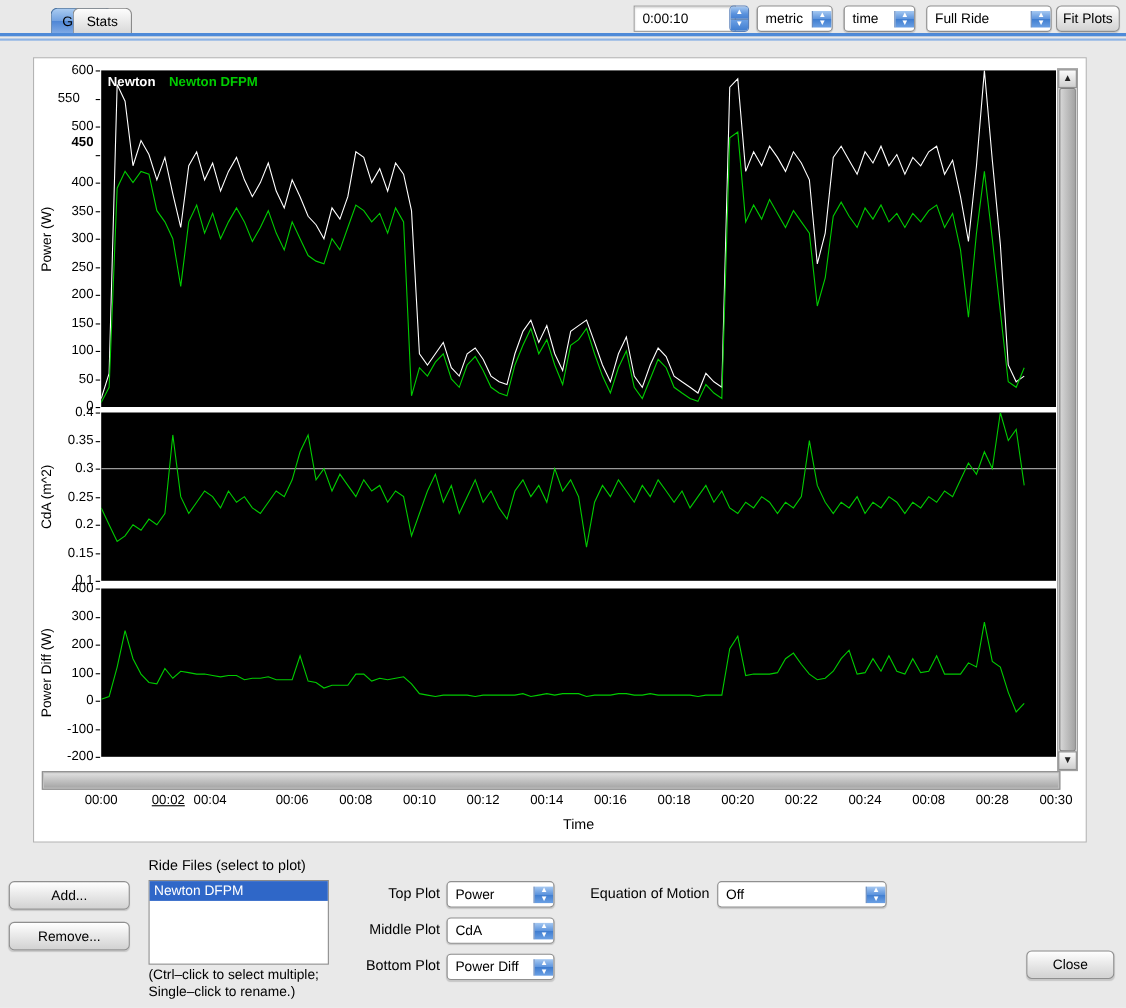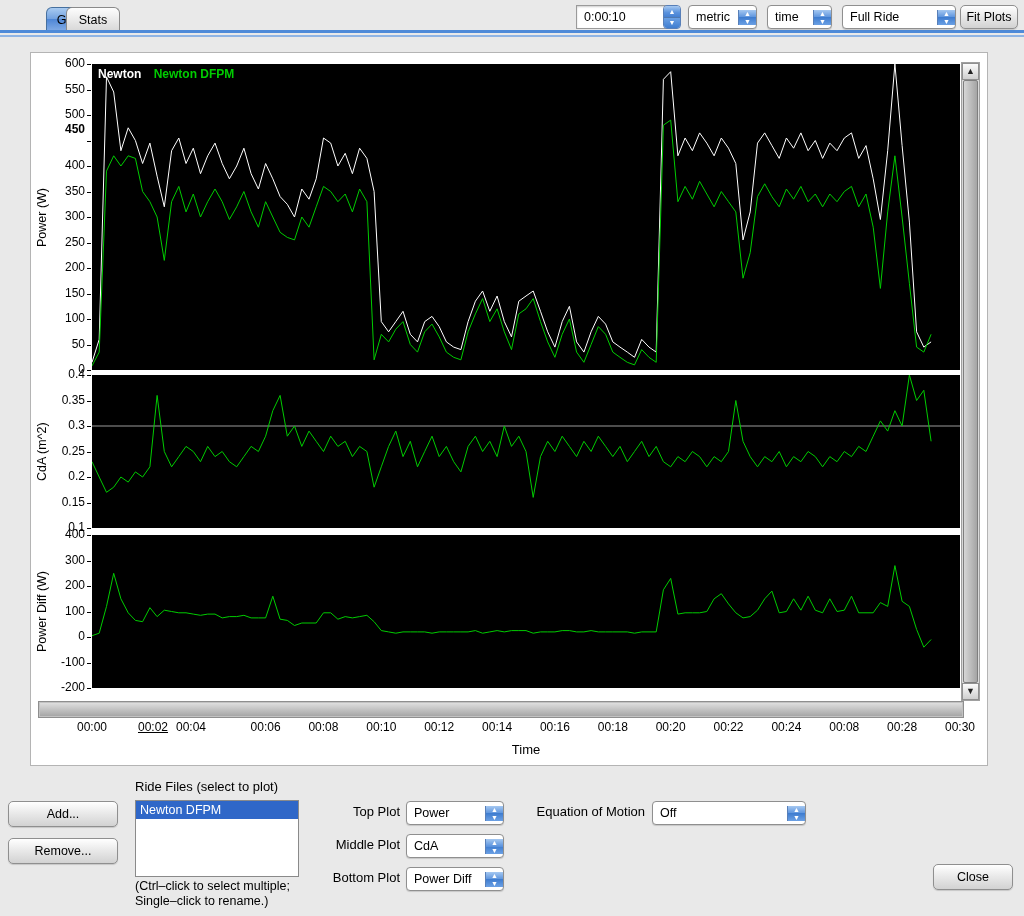--- a/index.html
+++ b/index.html
@@ -133,21 +133,21 @@
   </div>
   <div class="plot-box" style="top:535px;height:153px;">
     <svg width="868" height="153">
         <polyline points="0.0,100.7 7.2,98.2 14.5,71.4 21.7,38.3 28.9,63.8 36.2,77.8 43.4,85.4 50.6,86.7 57.9,72.7 65.1,81.6 72.3,75.2 79.6,76.5 86.8,77.8 94.0,77.8 101.3,79.1 108.5,80.3 115.7,79.1 123.0,79.1 130.2,82.9 137.4,81.6 144.7,81.6 151.9,80.3 159.1,82.9 166.4,82.9 173.6,82.9 180.8,61.2 188.1,84.2 195.3,85.4 202.5,90.5 209.8,88.0 217.0,88.0 224.2,88.0 231.5,77.8 238.7,77.8 245.9,84.2 253.2,81.6 260.4,82.9 267.6,81.6 274.9,80.3 282.1,86.7 289.3,95.6 296.6,96.9 303.8,98.2 311.0,96.9 318.3,96.9 325.5,96.9 332.7,96.9 340.0,98.2 347.2,96.9 354.4,96.9 361.7,96.9 368.9,96.9 376.1,96.9 383.4,95.6 390.6,98.2 397.8,96.9 405.1,95.6 412.3,96.9 419.5,95.6 426.8,95.6 434.0,95.6 441.2,98.2 448.5,96.9 455.7,96.9 462.9,96.9 470.2,95.6 477.4,95.6 484.6,96.9 491.9,96.9 499.1,95.6 506.3,96.9 513.6,96.9 520.8,96.9 528.0,96.9 535.3,96.9 542.5,98.2 549.7,96.9 557.0,96.9 564.2,96.9 571.4,54.8 578.7,43.4 585.9,79.1 593.1,77.8 600.4,77.8 607.6,77.8 614.8,76.5 622.1,63.8 629.3,58.7 636.5,68.9 643.8,77.8 651.0,82.9 658.2,81.6 665.5,75.2 672.7,63.8 679.9,56.1 687.2,77.8 694.4,76.5 701.6,63.8 708.9,75.2 716.1,61.2 723.3,75.2 730.6,77.8 737.8,63.8 745.0,76.5 752.3,75.2 759.5,61.2 766.7,77.8 774.0,77.8 781.2,77.8 788.4,67.6 795.7,71.4 802.9,30.6 810.1,66.3 817.4,71.4 824.6,94.4 831.8,112.2 839.1,104.5" fill="none" stroke="#00cc00" stroke-width="1"></polyline>
       </svg>
   </div>
 
   <div id="ticks-layer">
       <div class="ytick-label" style="top: 57px;">600</div>
       <div class="ytick-dash" style="top: 64px;"></div>
-      <div class="ytick-label" style="top: 82.5px;">550</div>
+      <div class="ytick-label" style="top: 82.5px; text-align: center;">550</div>
       <div class="ytick-dash" style="top: 89.5px;"></div>
       <div class="ytick-label" style="top: 108px;">500</div>
       <div class="ytick-dash" style="top: 115px;"></div>
       <div class="ytick-label" style="top: 123px; font-weight: bold;">450</div>
       <div class="ytick-dash" style="top: 140.5px;"></div>
       <div class="ytick-label" style="top: 159px;">400</div>
       <div class="ytick-dash" style="top: 166px;"></div>
       <div class="ytick-label" style="top: 184.5px;">350</div>
       <div class="ytick-dash" style="top: 191.5px;"></div>
       <div class="ytick-label" style="top: 210px;">300</div>

